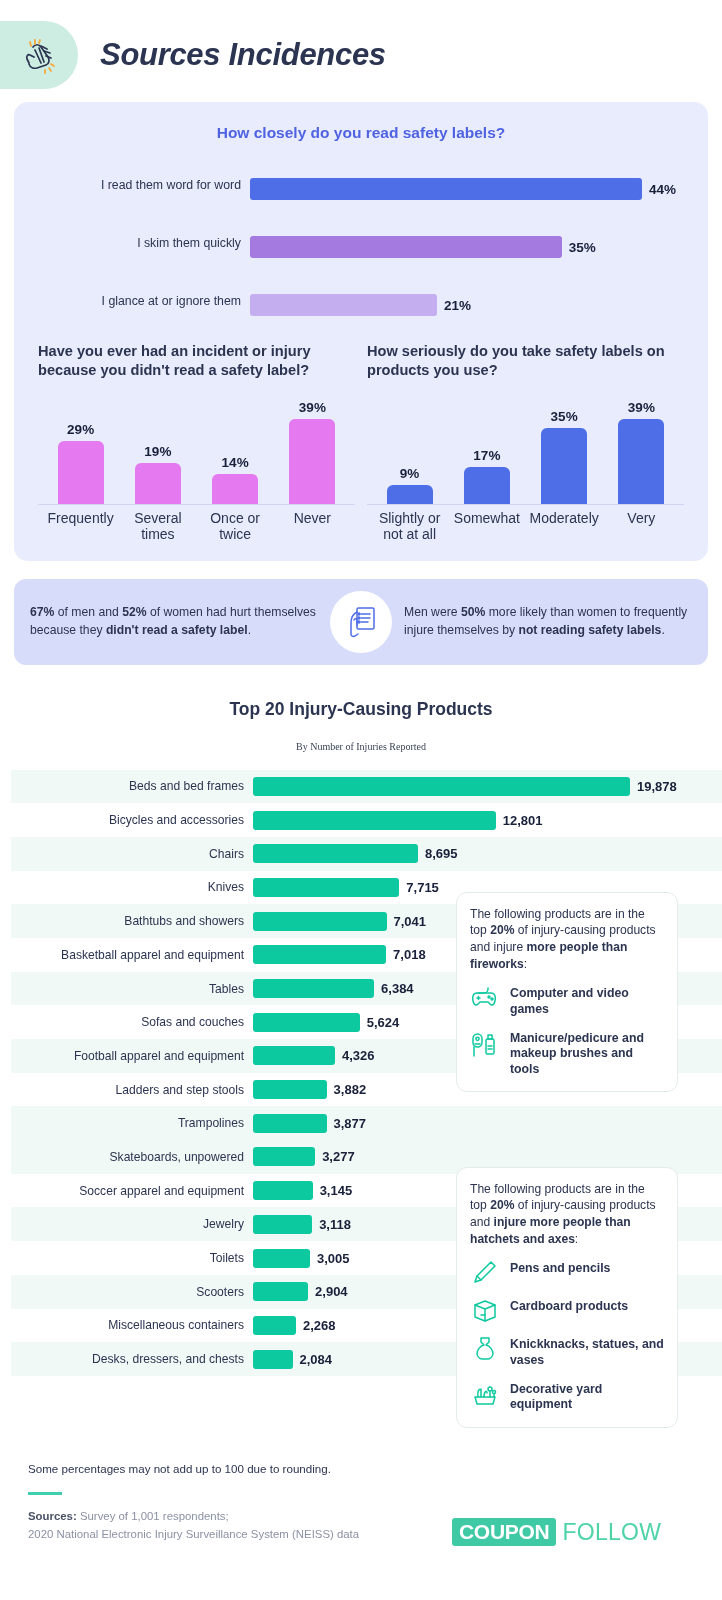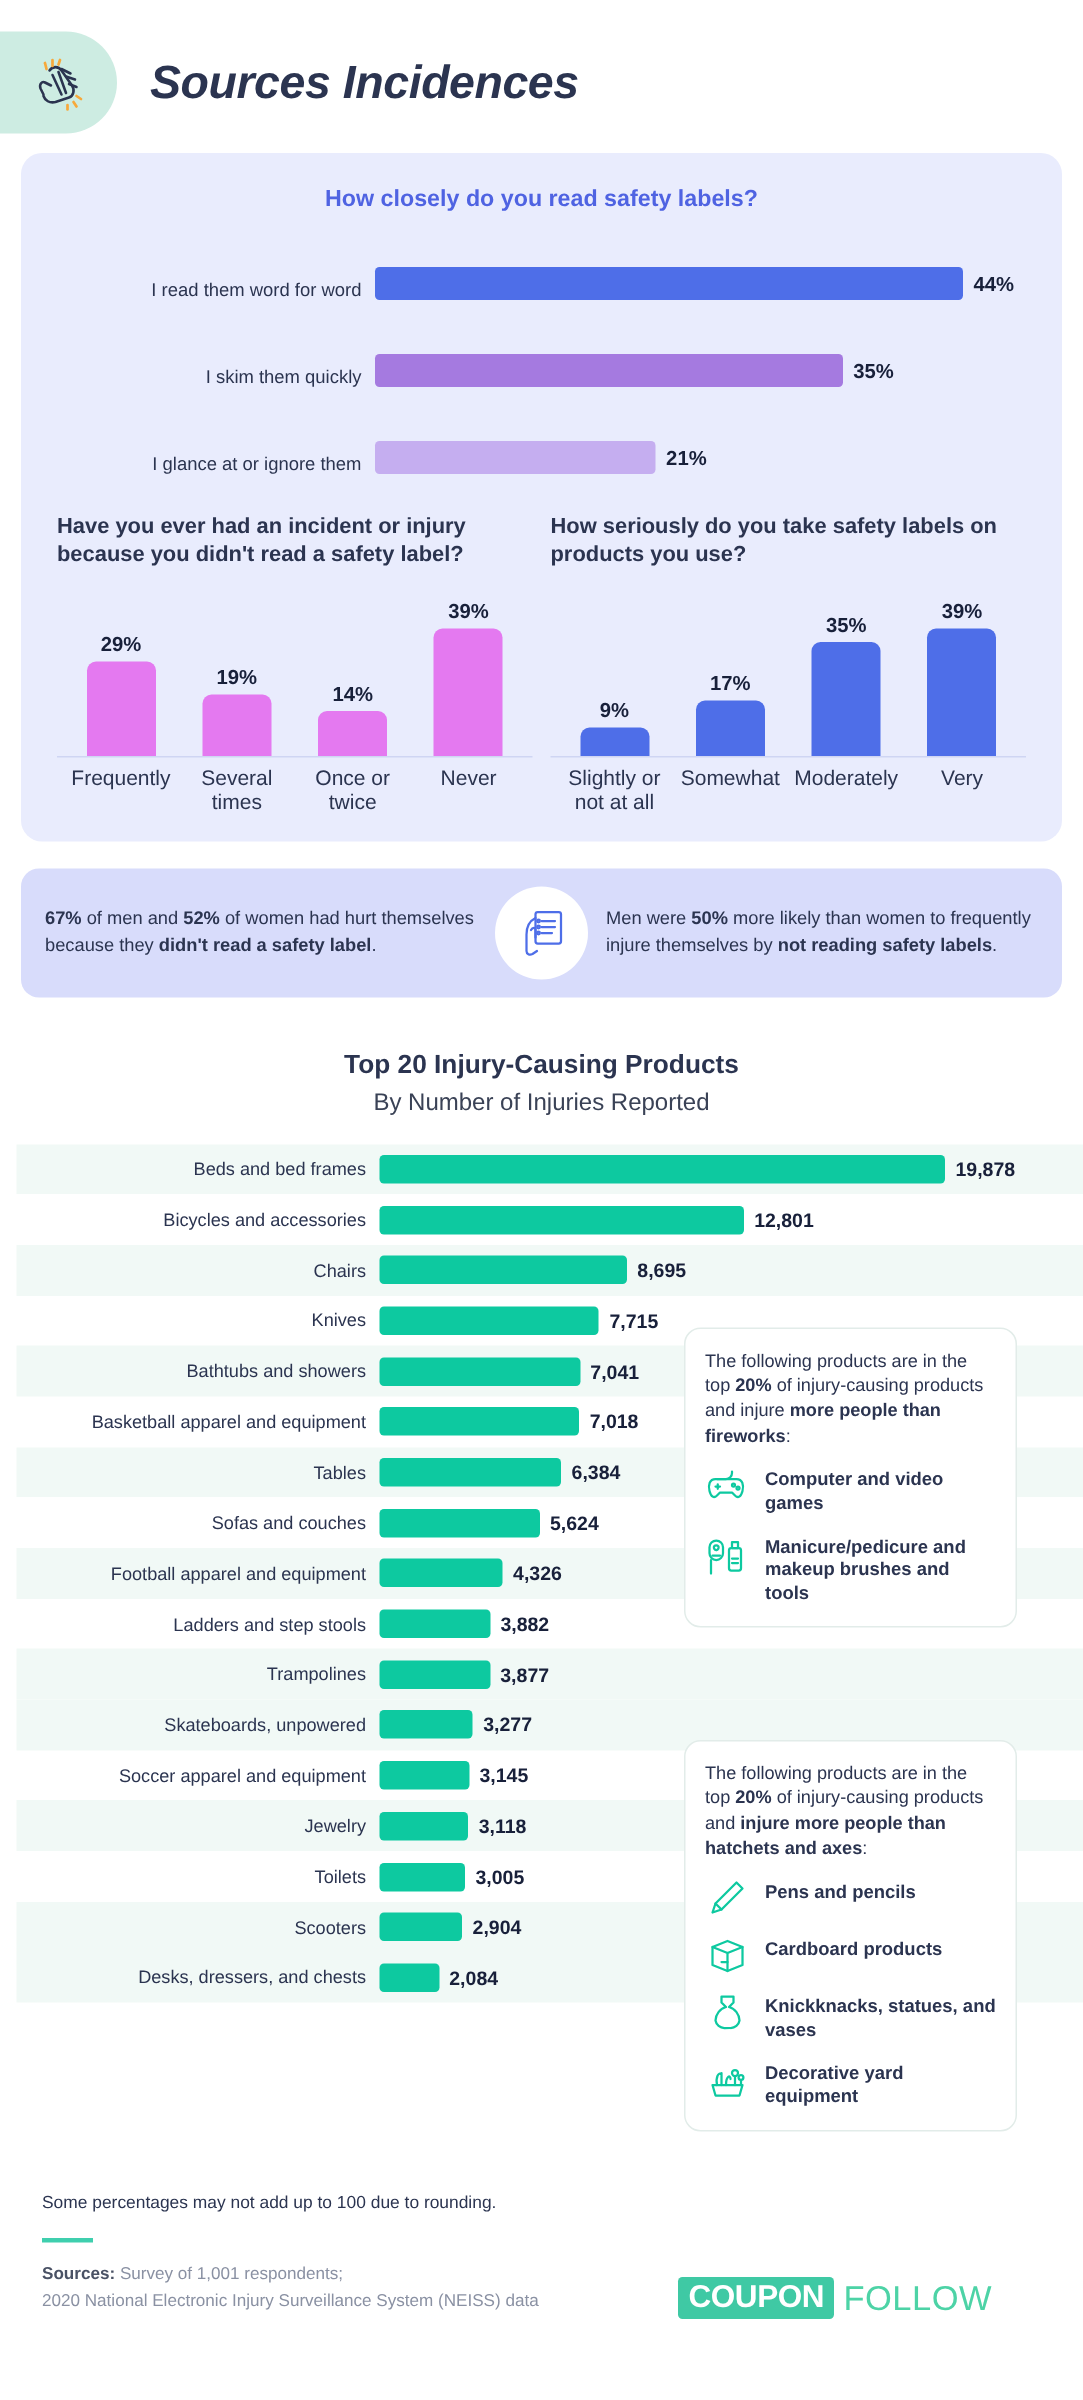--- a/index.html
+++ b/index.html
@@ -31,21 +31,21 @@
   .survey-panel {
     margin: 2px 14px 0 14px;
     background: #e9ecfd;
     border-radius: 14px;
     padding: 22px 18px 18px 18px;
   }
   .survey-q1-title {
     text-align: center; color: #4f63e2; font-weight: 700; font-size: 15.5px;
     margin-bottom: 22px;
   }
-  .hbar-row { display: flex; align-items: flex-end; margin-bottom: 13px; margin-top: 36px; }
+  .hbar-row { display: flex; align-items: flex-start; margin-bottom: 13px; margin-top: 36px; }
   .hbar-label {
     width: 218px; text-align: right; padding-right: 9px;
     font-size: 12.3px; color: #2b3450; white-space: nowrap;
   }
   .hbar-track { flex: 1; display: flex; align-items: center; }
   .hbar {
     height: 22px; border-radius: 3px;
   }
   .hbar-val { font-size: 13.5px; font-weight: 700; margin-left: 7px; color: #18203a; }
 
@@ -83,21 +83,21 @@
   .callout-text b { font-weight: 700; }
   .callout-icon {
     width: 62px; height: 62px; border-radius: 50%;
     background: #ffffff; flex: 0 0 auto;
     display: flex; align-items: center; justify-content: center;
   }
 
   
   .products-head { text-align: center; margin-top: 34px; }
   .products-title { font-size: 17.5px; font-weight: 700; color: #2b3450; }
-  .products-sub { font-size: 16px; color: #3a4256; margin-top: 7px; }
+  .products-sub { font-size: 10px; color: #3a4256; margin-top: 21px; font-family: Liberation Serif, serif; }
 
   .products-wrap { position: relative; margin-top: 18px; padding-left: 11px; }
   .prod-row {
     display: flex; align-items: center; height: 33.7px;
   }
   .prod-row.alt { background: #f1f9f6; }
   .prod-label {
     width: 242px; text-align: right; padding-right: 9px;
     font-size: 12.1px; color: #2b3450; white-space: nowrap;
   }
@@ -354,20 +354,25 @@
       <div class="prod-row">
         <div class="prod-label">Toilets</div>
         <div class="prod-bar" style="width:56.99190059362109px"></div>
         <div class="prod-val">3,005</div>
       </div>
       <div class="prod-row alt">
         <div class="prod-label">Scooters</div>
         <div class="prod-bar" style="width:55.076365831572595px"></div>
         <div class="prod-val">2,904</div>
       </div>
+      <div class="prod-row">
+        <div class="prod-label">Miscellaneous containers</div>
+        <div class="prod-bar" style="width:43.01418653788107px"></div>
+        <div class="prod-val">2,268</div>
+      </div>
       <div class="prod-row alt">
         <div class="prod-label">Desks, dressers, and chests</div>
         <div class="prod-bar" style="width:39.524499446624404px"></div>
         <div class="prod-val">2,084</div>
       </div>
     </div>
 
   <div class="side-panel" style="top:122px">
     <div class="side-text">The following products are in the top <b>20%</b> of injury-causing products and injure <b>more people than fireworks</b>:</div>
     <div class="side-item">

